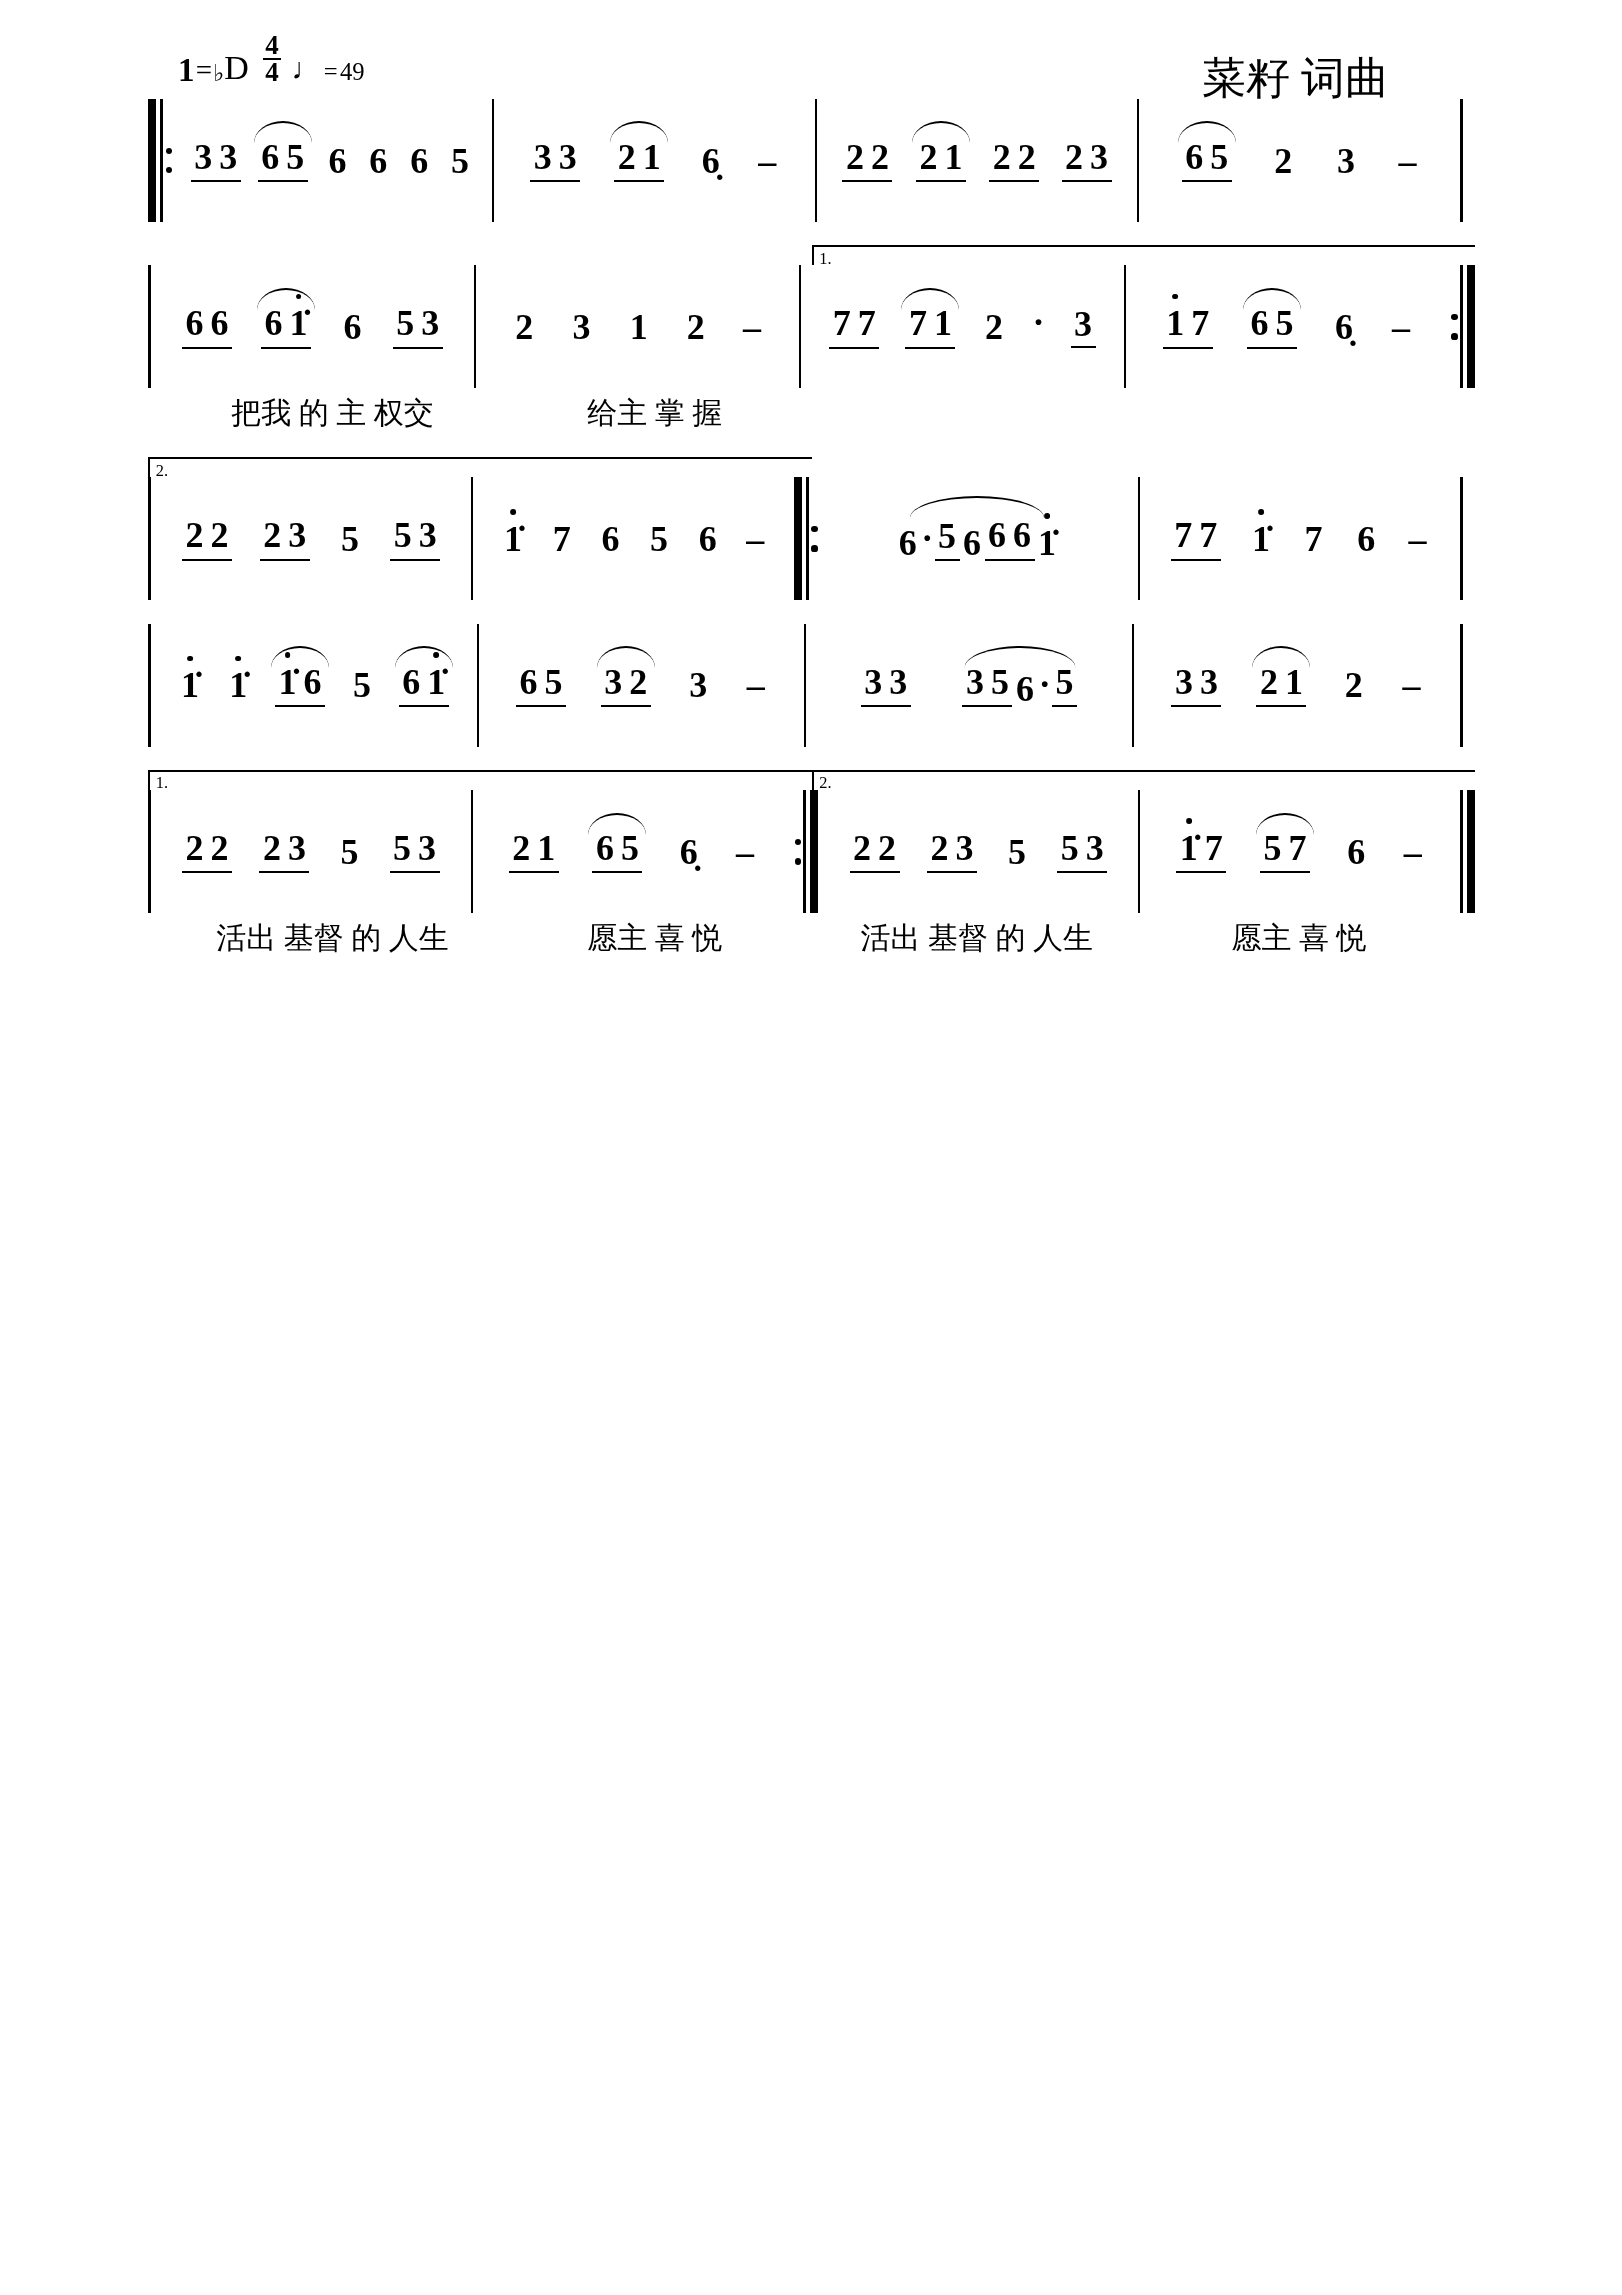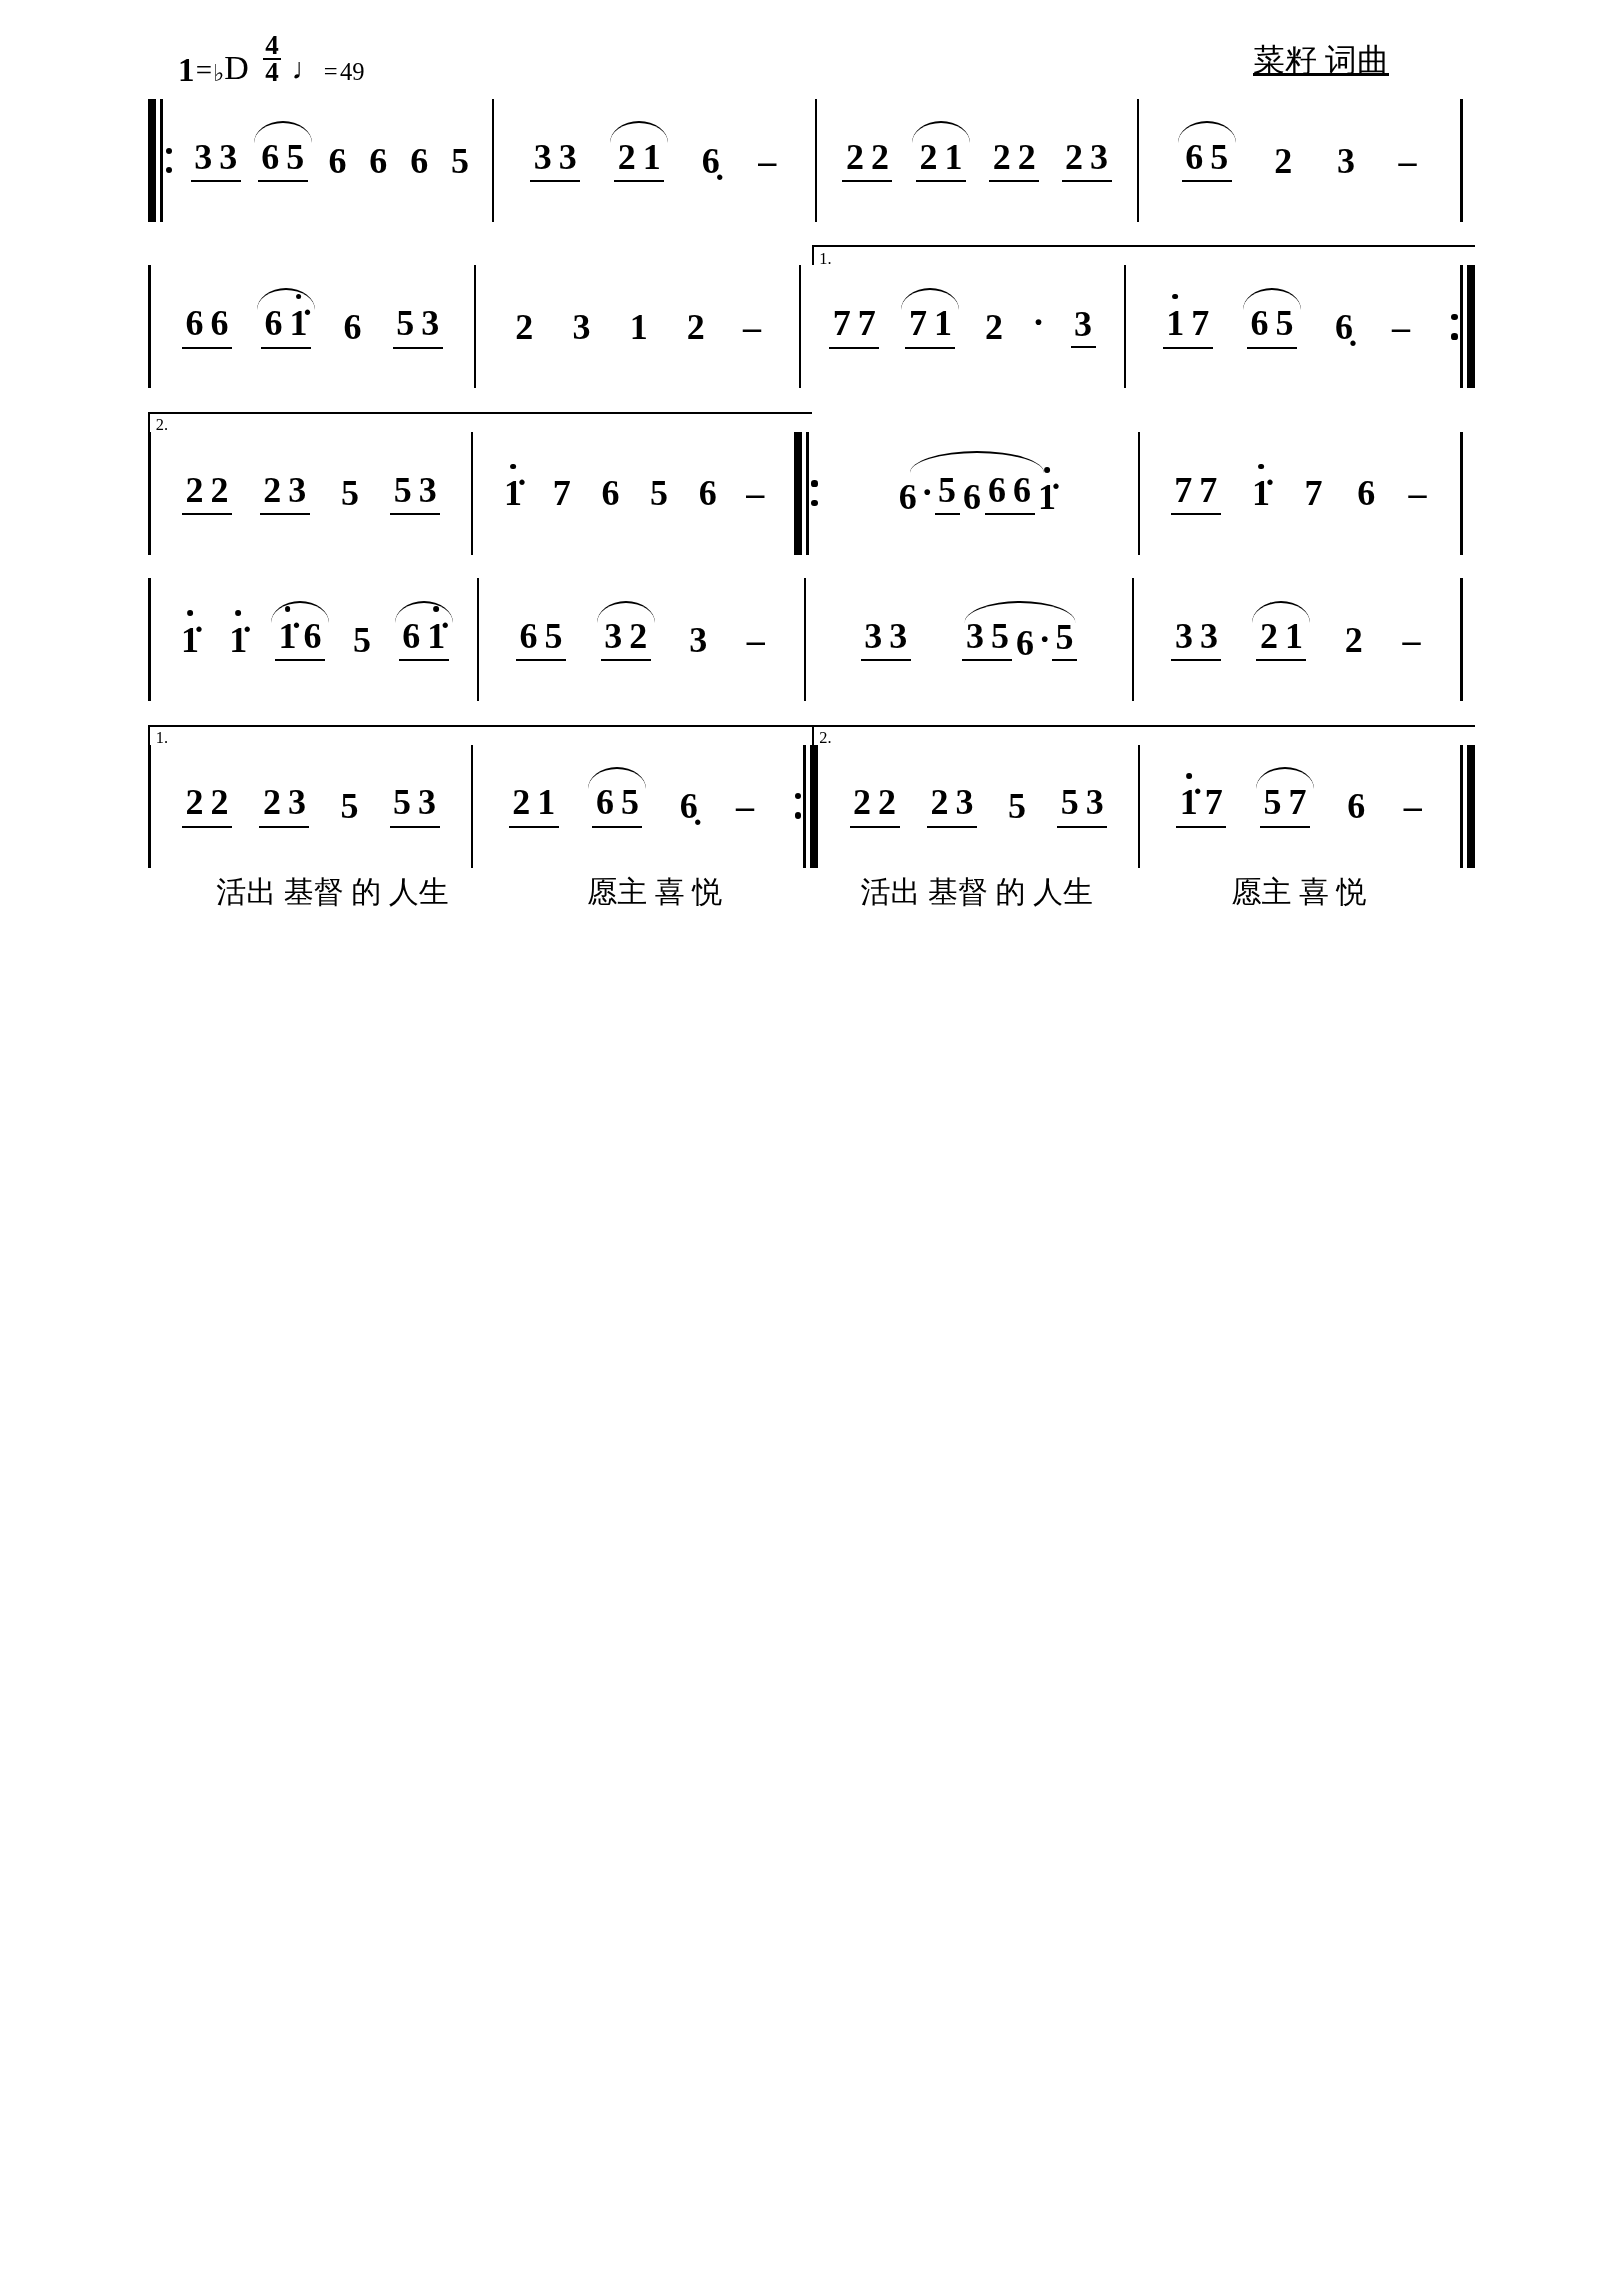--- a/index.html
+++ b/index.html
@@ -68,24 +68,23 @@
   }
   .tempo .qnote {
     font-size: 30px;
     line-height: 1;
     position: relative;
     top: -2.3px;
   }
   .composer {
     position: absolute;
     right: 234px;
-    top: 4px;
-    font-size: 32px;
+    top: 14px;
+    font-size: 44px;
     font-family: "Liberation Serif", serif;
-    text-decoration: underline;
   }
 
   .staff {
     position: relative;
     margin: 0 auto;
     width: 1327px;
   }
 
   .system {
     position: relative;
@@ -433,20 +432,28 @@
         </div>
         <div class="repeat-end">
           <div class="dots">
               <i></i>
               <i></i>
             </div>
           <div class="thin"></div>
             <div class="thick"></div>
         </div>
       </div>
+      <div class="lyric-line">
+        <div style="width:23.4px"></div>
+        <div class="lyric-measure">把我 的 主 权交</div>
+        <div class="lyric-measure">给主 掌 握</div>
+        <div class="lyric-measure"></div>
+        <div class="lyric-measure"></div>
+        <div style="width:15px"></div>
+      </div>
     </div>
 
     <div class="system" style="margin-top:23.4px;">
       <div style="display:flex;">
         <div class="ending" style="flex:0 0 50%;">
           <span class="ending-label">2.</span>
         </div>
         <div style="flex:0 0 50%"></div>
       </div>
       <div class="line-row">

